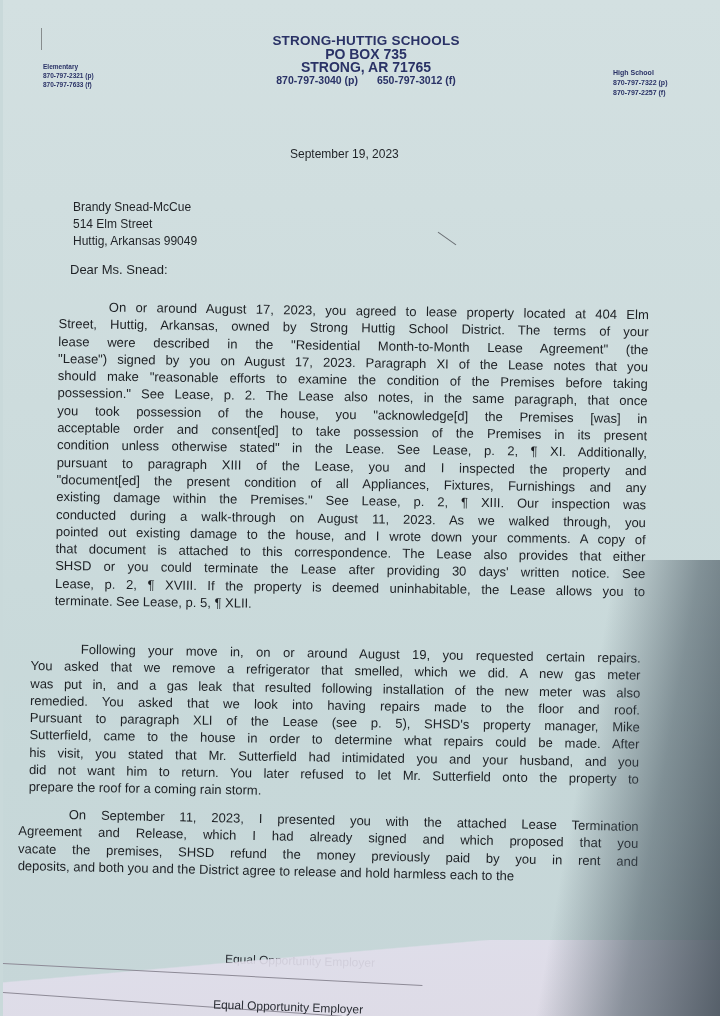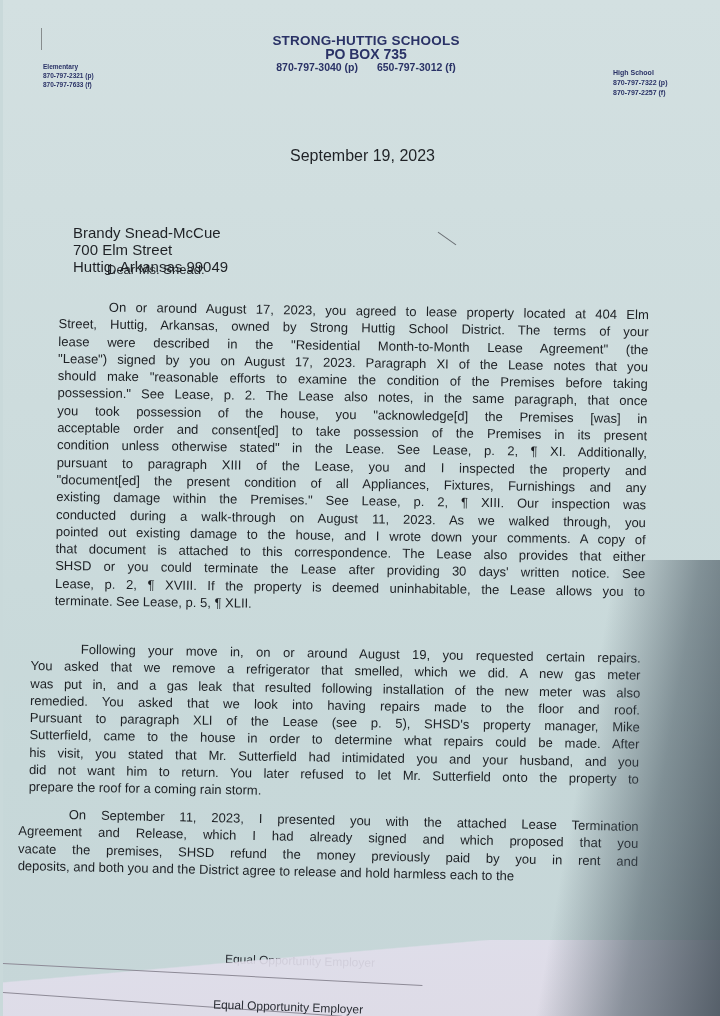--- a/index.html
+++ b/index.html
@@ -25,23 +25,23 @@
 
   .letterhead { position: absolute; top: 30px; left: 0; width: 720px; color: #2a3266; font-family: "Liberation Sans", sans-serif; }
   .lh-center { position: absolute; left: 238px; top: 3px; width: 250px; text-align: center; font-weight: bold; }
   .lh-title { font-size: 13.5px; letter-spacing: 0.2px; }
   .lh-line { font-size: 14px; line-height: 13px; }
   .lh-phones { font-size: 10.5px; white-space: nowrap; margin-top: 0px; }
   .lh-phones span { margin: 0 8px; }
   .lh-left { position: absolute; left: 40px; top: 32px; font-size: 6.5px; font-weight: bold; line-height: 9px; }
   .lh-right { position: absolute; left: 610px; top: 38px; font-size: 7px; font-weight: bold; line-height: 10px; }
 
-  .date { position: absolute; left: 287px; top: 147px; font-size: 16px; color: #1f2226; }
-  .recipient { position: absolute; left: 70px; top: 199px; font-size: 15px; line-height: 17px; color: #1f2226; margin-top: 25px; }
-  .salutation { position: absolute; left: 67px; top: 262px; font-size: 13px; color: #1f2226; margin-left: 37px; }
+  .date { position: absolute; left: 287px; top: 147px; font-size: 12px; color: #1f2226; }
+  .recipient { position: absolute; left: 70px; top: 199px; font-size: 12px; line-height: 17px; color: #1f2226; }
+  .salutation { position: absolute; left: 67px; top: 262px; font-size: 13px; color: #1f2226; }
 
   .para { position: absolute; font-size: 13px; line-height: 17.3px; color: #1d2024; text-align: justify; }
   .para .line { display: block; white-space: nowrap; text-align-last: justify; }
   .para .line.last { text-align-last: left; }
   .p1 { left: 56px; top: 298px; width: 590px; transform: rotate(0.8deg); transform-origin: left top; }
   .p2 { left: 28px; top: 640px; width: 610px; transform: rotate(0.9deg); transform-origin: left top; }
   .p3 { left: 16px; top: 805px; width: 620px; transform: rotate(1.2deg); transform-origin: left top; }
   .indent { padding-left: 50px; }
 
   .footer1 { position: absolute; left: 222px; top: 954px; font-size: 12px; color: #2a2d34; transform: rotate(1.5deg); }
@@ -52,20 +52,21 @@
 </head>
 <body>
 
 <div class="page">
   <div class="tick"></div>
 
   <div class="letterhead">
     <div class="lh-center">
       <div class="lh-title">STRONG-HUTTIG SCHOOLS</div>
       <div class="lh-line">PO BOX 735</div>
+      <div class="lh-line">STRONG, AR 71765</div>
       <div class="lh-phones">
         <span>870-797-3040 (p)</span>
         <span>650-797-3012 (f)</span>
       </div>
     </div>
     <div class="lh-left">
       <div>Elementary</div>
       <div>870-797-2321 (p)</div>
       <div>870-797-7633 (f)</div>
     </div>
@@ -73,21 +74,21 @@
       <div>High School</div>
       <div>870-797-7322 (p)</div>
       <div>870-797-2257 (f)</div>
     </div>
   </div>
 
   <div class="date">September 19, 2023</div>
 
   <div class="recipient">
     <div>Brandy Snead-McCue</div>
-    <div>700 Elm Street</div>
+    <div>514 Elm Street</div>
     <div>Huttig, Arkansas 99049</div>
   </div>
 
   <div class="mark"></div>
 
   <div class="salutation">Dear Ms. Snead:</div>
 
   <div class="para p1">
       <span class="line indent">On or around August 17, 2023, you agreed to lease property located at 404 Elm</span>
       <span class="line">Street, Huttig, Arkansas, owned by Strong Huttig School District. The terms of your</span>

